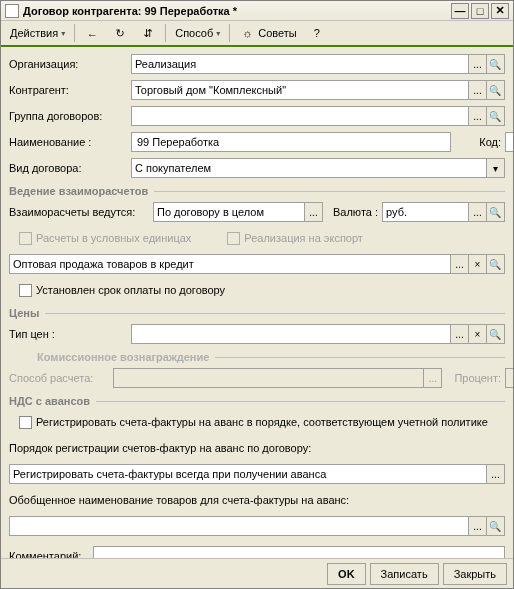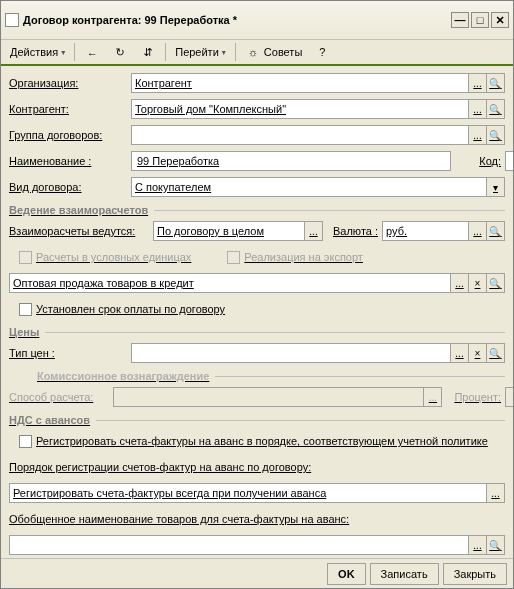--- a/index.html
+++ b/index.html
@@ -7,37 +7,37 @@
     margin: 0; padding: 0;
     font-family: Tahoma, Arial, sans-serif;
     font-size: 11px;
     background: #d4d0c8;
     color: #000;
     width: 514px; height: 589px;
     overflow: hidden;
   }
   .window { border: 1px solid #808080; width: 514px; height: 589px; background: #ece9d8; display:flex; flex-direction:column; }
   .titlebar {
-    height: 39px; background: linear-gradient(#f5f3ea,#ece9d8);
+    height: 20px; background: linear-gradient(#f5f3ea,#ece9d8);
     display: flex; align-items: center; padding: 4px 4px;
     border-bottom: 1px solid #c0c0c0;
     font-weight: bold;
   }
   .titlebar .ticon { width:14px; height:14px; border:1px solid #888; background:#fff; margin-right:4px;}
   .titlebar .t-title { flex:1; }
   .tbtn { width:18px; height:16px; border:1px solid #888; background:#ece9d8; margin-left:2px; display:flex; align-items:center; justify-content:center; font-size:11px; cursor:default;}
   .toolbar {
     height: 26px; background:#ece9d8; border-bottom:2px solid #4d7c0f;
     display:flex; align-items:center; padding:0 4px; gap:2px;
   }
   .tb-btn { height:20px; padding:0 4px; border:1px solid transparent; display:flex; align-items:center; gap:3px; cursor:default;}
   .tb-sep { width:1px; height:18px; background:#b0b0b0; margin:0 2px;}
   .dd-arrow { font-size:8px; color:#555;}
   .iconbox { width:16px; height:16px; display:flex; align-items:center; justify-content:center; }
-  .content { flex:1; padding:6px 8px 4px 8px; overflow:hidden; display:flex; flex-direction:column; gap:4px;text-decoration:underline;}
+  .content { flex:1; padding:6px 8px 4px 8px; overflow:hidden; display:flex; flex-direction:column; gap:4px;}
   .row { display:flex; align-items:center; gap:4px; min-height:22px;}
   .lbl { width:118px; }
   .lbl-sm { width:auto; }
   .input {
     height:20px; border:1px solid #a0a0a0; background:#fff; padding:1px 3px;
     display:flex; align-items:center; flex:1; min-width:0;
   }
   .input.dis { background:#ece9d8; color:#888;}
   .ibtn { width:18px; height:20px; border:1px solid #a0a0a0; border-left:none; background:#ece9d8; display:flex; align-items:center; justify-content:center; font-size:10px; cursor:default;}
   .input-wrap { display:flex; flex:1; min-width:0;}
@@ -81,40 +81,40 @@
         <span class="iconbox">←</span>
       </div>
     <div class="tb-btn">
         <span class="iconbox">↻</span>
       </div>
     <div class="tb-btn">
         <span class="iconbox">⇵</span>
       </div>
     <span class="tb-sep"></span>
     <div class="tb-btn">
-      <span>Перейти</span>
+      <span>Способ</span>
       <span class="dd-arrow">▾</span>
     </div>
     <span class="tb-sep"></span>
     <div class="tb-btn">
       <span class="iconbox">☼</span>
       <span>Советы</span>
     </div>
     <div class="tb-btn">
         <span class="iconbox">?</span>
       </div>
   </div>
 
   <div class="content">
 
     <div class="row">
       <span class="lbl">Организация:</span>
       <div class="input-wrap">
         <div class="input">
-            <span>Контрагент</span>
+            <span>Реализация</span>
           </div>
         <div class="ibtn">
             <span>...</span>
           </div>
         <div class="ibtn">
             <span>🔍</span>
           </div>
       </div>
     </div>
 

